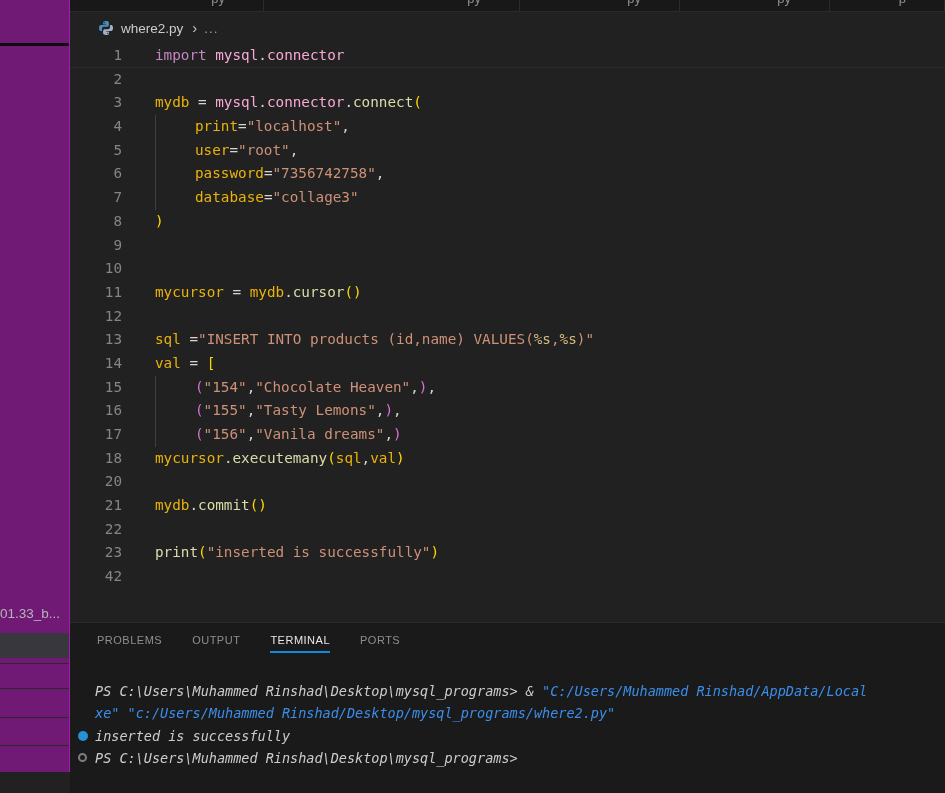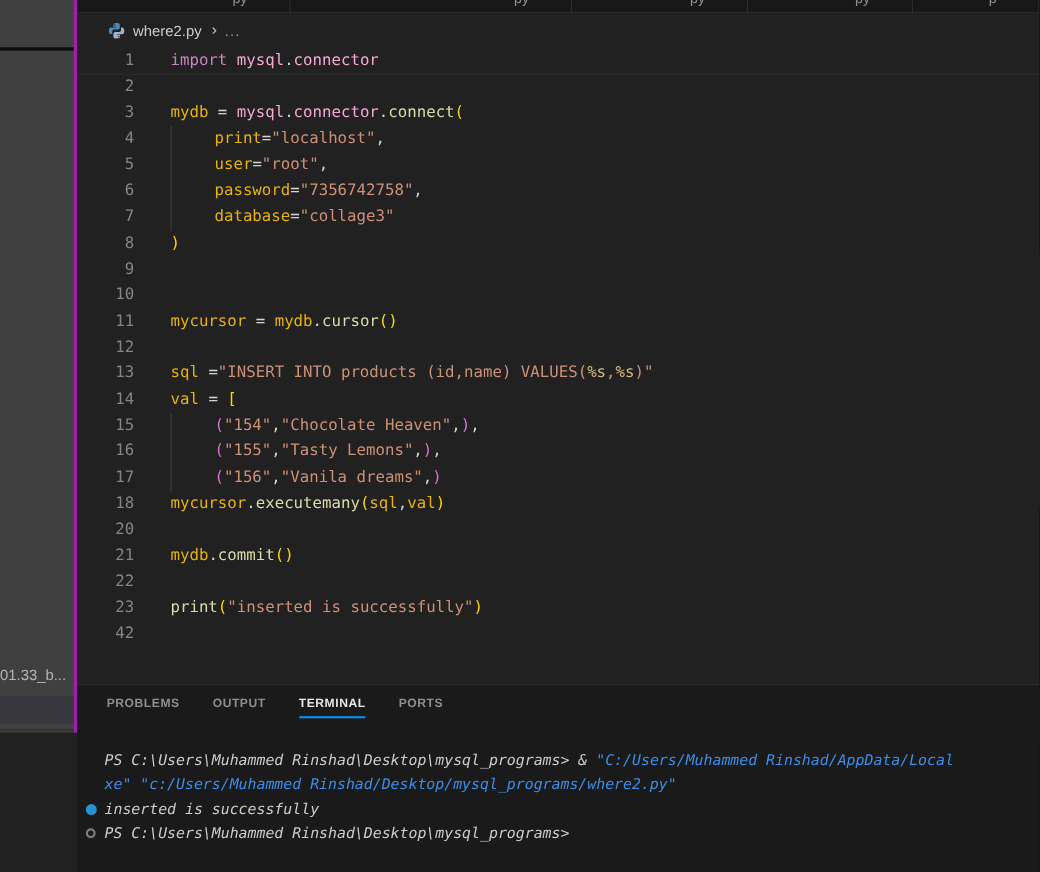--- a/index.html
+++ b/index.html
@@ -3,22 +3,22 @@
 <meta charset="utf-8">
 <style>
   * { margin:0; padding:0; box-sizing:border-box; }
   html,body { background:#111; }
   .root {
     position:relative; width:945px; height:793px; overflow:hidden;
     background:#212121; font-family:"Liberation Sans", sans-serif;
   }
   
   .left-strip {
-    position:absolute; left:0; top:0; width:70px; height:666px;
-    background:#404040; border-right:3px solid #a21caf; overflow:hidden;
+    position:absolute; left:0; top:0; width:70px; height:772px;
+    background:#701a75; border-right:1px solid #a21caf; overflow:hidden;
   }
   .left-strip .dark-band { position:absolute; left:0; top:43px; width:70px; height:3px; background:#0e0e0e; }
   .left-strip .truncated-label {
     position:absolute; left:0; top:606px; width:68px; overflow:hidden;
     color:#b5b5b5; font-size:13.5px; white-space:nowrap;
   }
   .left-strip .selected-row { position:absolute; left:0; top:633px; width:70px; height:25px; background:#37373d; }
   .left-strip .row-sep { position:absolute; left:0; width:70px; height:1px; background:#2a2a2a; }
   .left-strip .bottom-box { position:absolute; left:25px; top:781px; width:45px; height:12px; background:#3f4045; border-top-left-radius:4px; }
 
@@ -47,21 +47,21 @@
   .gutter { width:52px; flex:none; text-align:right; color:#858585; }
   .code-text { margin-left:33px; display:flex; align-items:stretch; }
   .indent-guide { display:inline-block; width:40px; flex:none; border-left:1px solid #3f3f3f; }
   .t-kw{color:#c586c0;} .t-ty{color:#f9a8d4;} .t-vr{color:#eab308;} .t-fn{color:#dcdcaa;}
   .t-st{color:#ce9178;} .t-fm{color:#d7ba7d;} .t-pl{color:#d4d4d4;}
   .t-b1{color:#ffd700;} .t-b2{color:#da70d6;}
 
   
   .panel { position:absolute; left:0; top:622px; width:875px; height:171px; background:#1a1a1a;
     border-top:1px solid #2b2b2b; }
-  .panel-tabs { display:flex; height:33px; align-items:center; padding-left:27px;font-weight:bold; }
+  .panel-tabs { display:flex; height:33px; align-items:center; padding-left:27px; }
   .panel-tab { position:relative; height:33px; display:flex; align-items:center; margin-right:30px;
     font-size:11px; letter-spacing:0.5px; color:#8f8f8f; cursor:default; }
   .panel-tab.active { color:#e7e7e7; }
   .panel-tab.active::after { content:""; position:absolute; left:0; right:0; bottom:3px; height:2px; background:#0e8ae0; }
 
   .terminal { position:relative; margin-top:24px; width:875px; overflow:hidden;
     font-family:"DejaVu Sans Mono","Liberation Mono",monospace; font-size:13.5px; color:#cccccc; }
   .term-line { position:relative; height:22.4px; line-height:22.4px; white-space:pre; padding-left:25px; overflow:hidden;font-style:italic; }
   .term-blue { color:#3b8eea; }
   .term-deco { position:absolute; left:8px; top:6px; width:10px; height:10px; border-radius:50%; }

